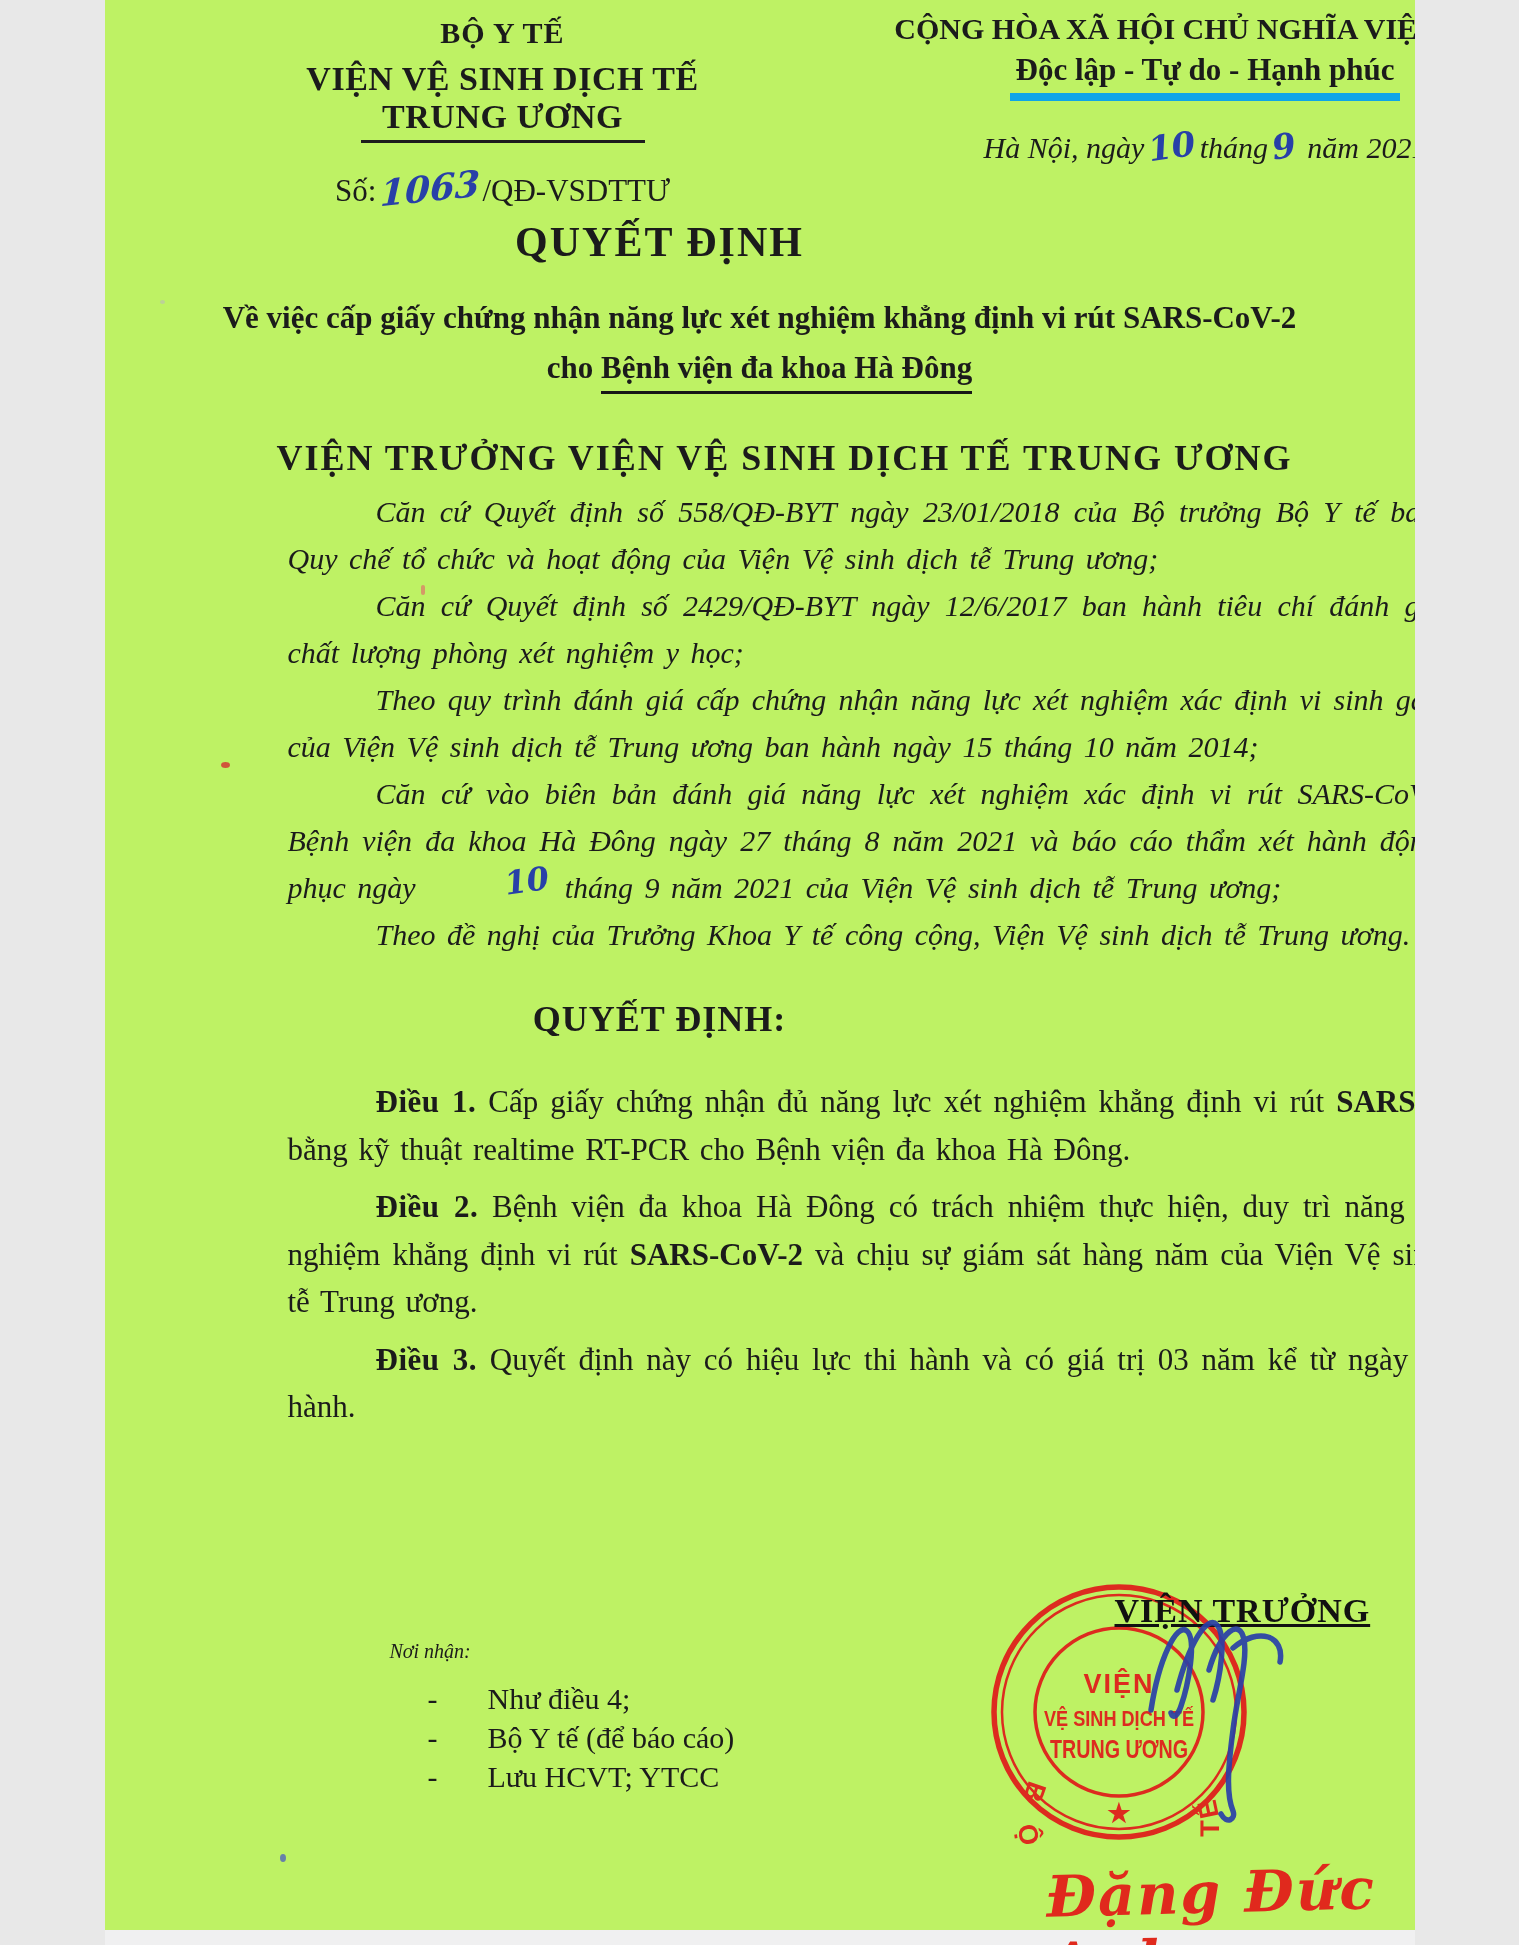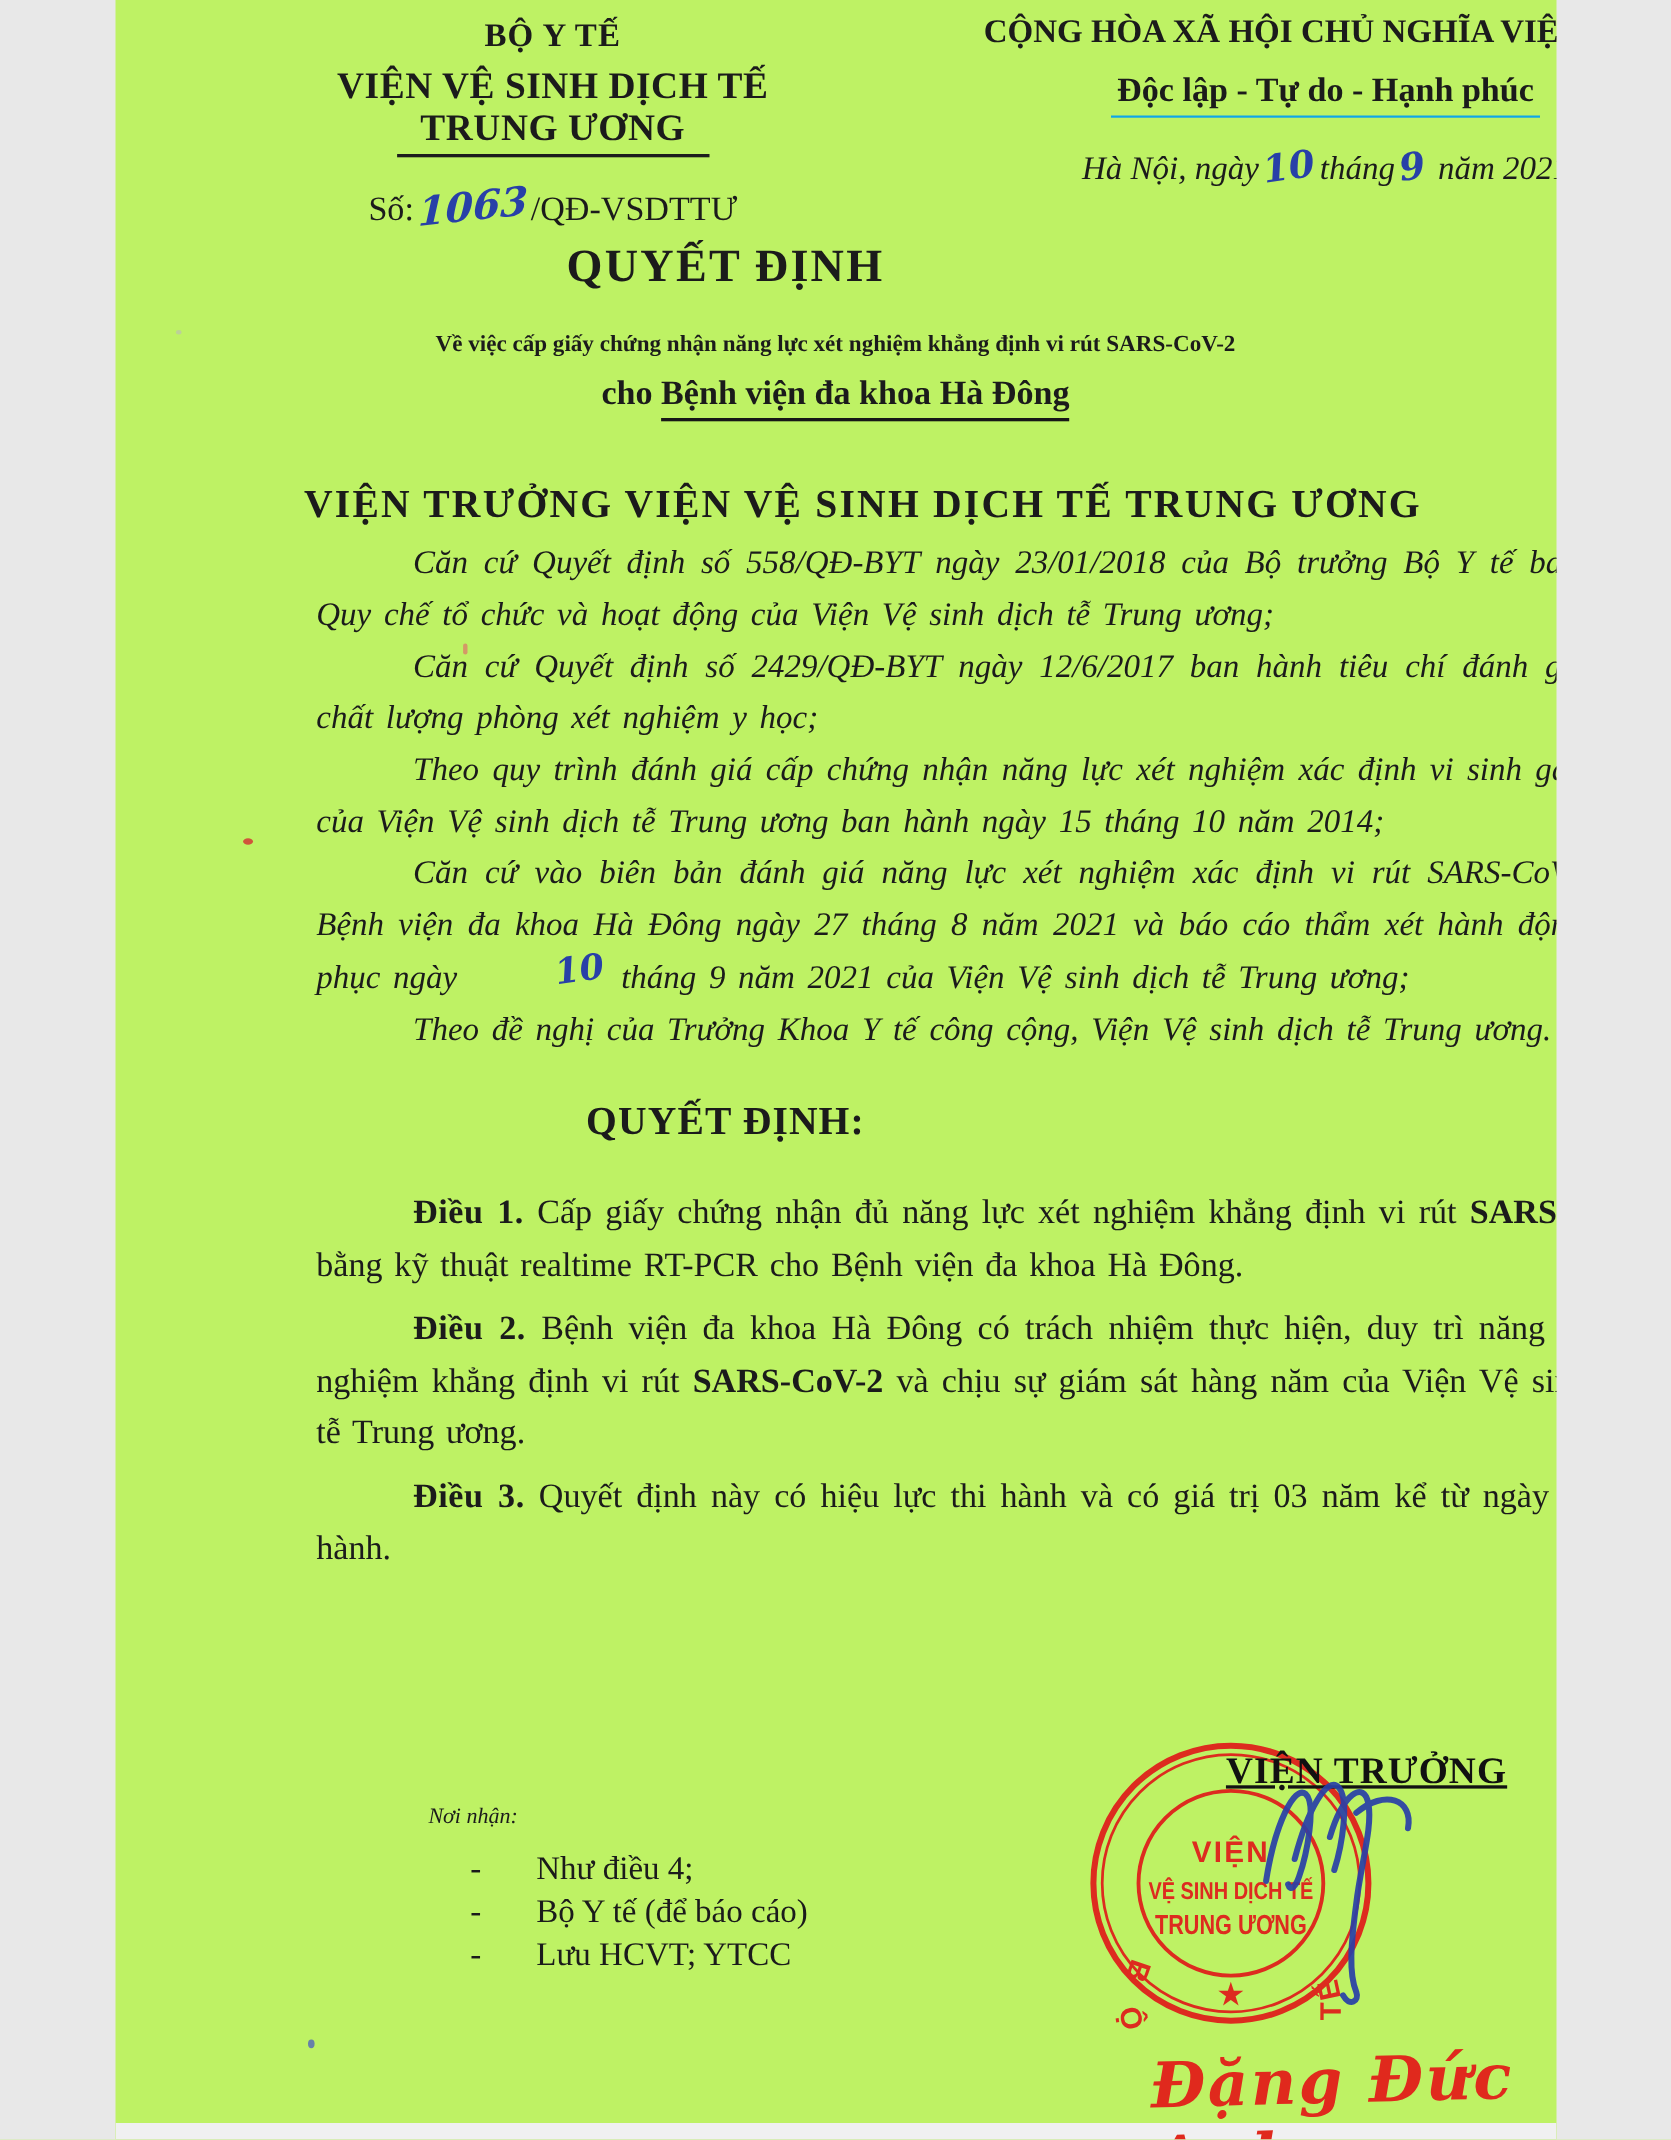--- a/index.html
+++ b/index.html
@@ -22,28 +22,28 @@
     font-family:"DejaVu Serif",serif;
     font-style:italic;font-weight:bold;
     color:#2840a8;
     display:inline-block;
   }
   .doc-number .hand{font-size:36px;transform:rotate(-6deg) skewX(-8deg);margin:0 2px 0 4px;}
   .hdr-right{position:absolute;left:728px;top:12px;width:745px;text-align:center;}
   .hdr-right .country{font-size:30px;font-weight:bold;}
   .hdr-right .motto{
     display:inline-block;font-size:31px;font-weight:bold;
-    margin-top:18px;padding:0 6px 5px;border-bottom:2px solid #0ea5e9;
+    margin-top:6px;padding:0 6px 5px;border-bottom:8px solid #0ea5e9;
   }
   .dateline{font-size:30px;font-style:italic;margin-top:25px;}
   .dateline .hand{font-size:34px;transform:rotate(-8deg);margin:0 4px;}
   
   .title-block{position:absolute;left:0;top:218px;width:100%;text-align:center;}
   .title-kind{font-size:42px;font-weight:bold;letter-spacing:2px;transform:translateX(-100px);}
-  .subject1{font-size:21px;font-weight:bold;margin-top:34px;}
+  .subject1{font-size:31px;font-weight:bold;margin-top:34px;}
   .subject2{font-size:31px;font-weight:bold;margin-top:14px;}
   .subject2 .hosp{border-bottom:3px solid #171717;padding-bottom:6px;}
   .issuer-heading{
     position:absolute;left:0;top:437px;width:100%;text-align:center;
     font-size:36px;font-weight:bold;letter-spacing:2px;transform:translateX(25px);
   }
   
   .preamble{position:absolute;left:183px;top:488px;width:1222px;}
   .preamble p{
     margin:0;font-size:30px;font-style:italic;line-height:47px;

